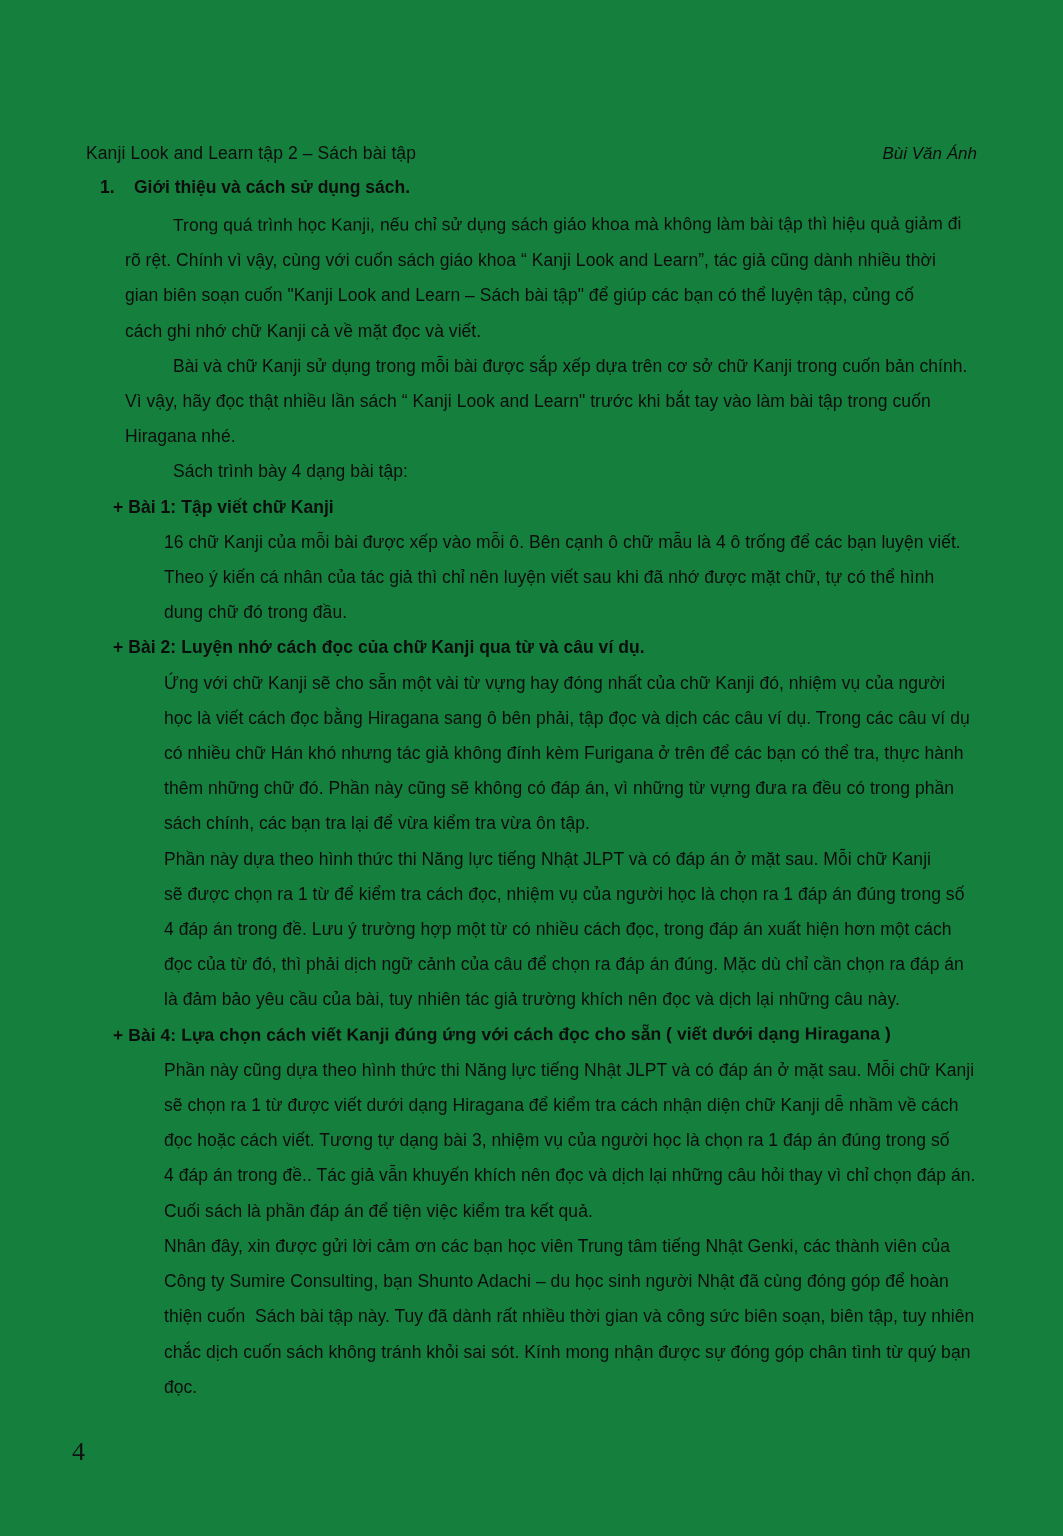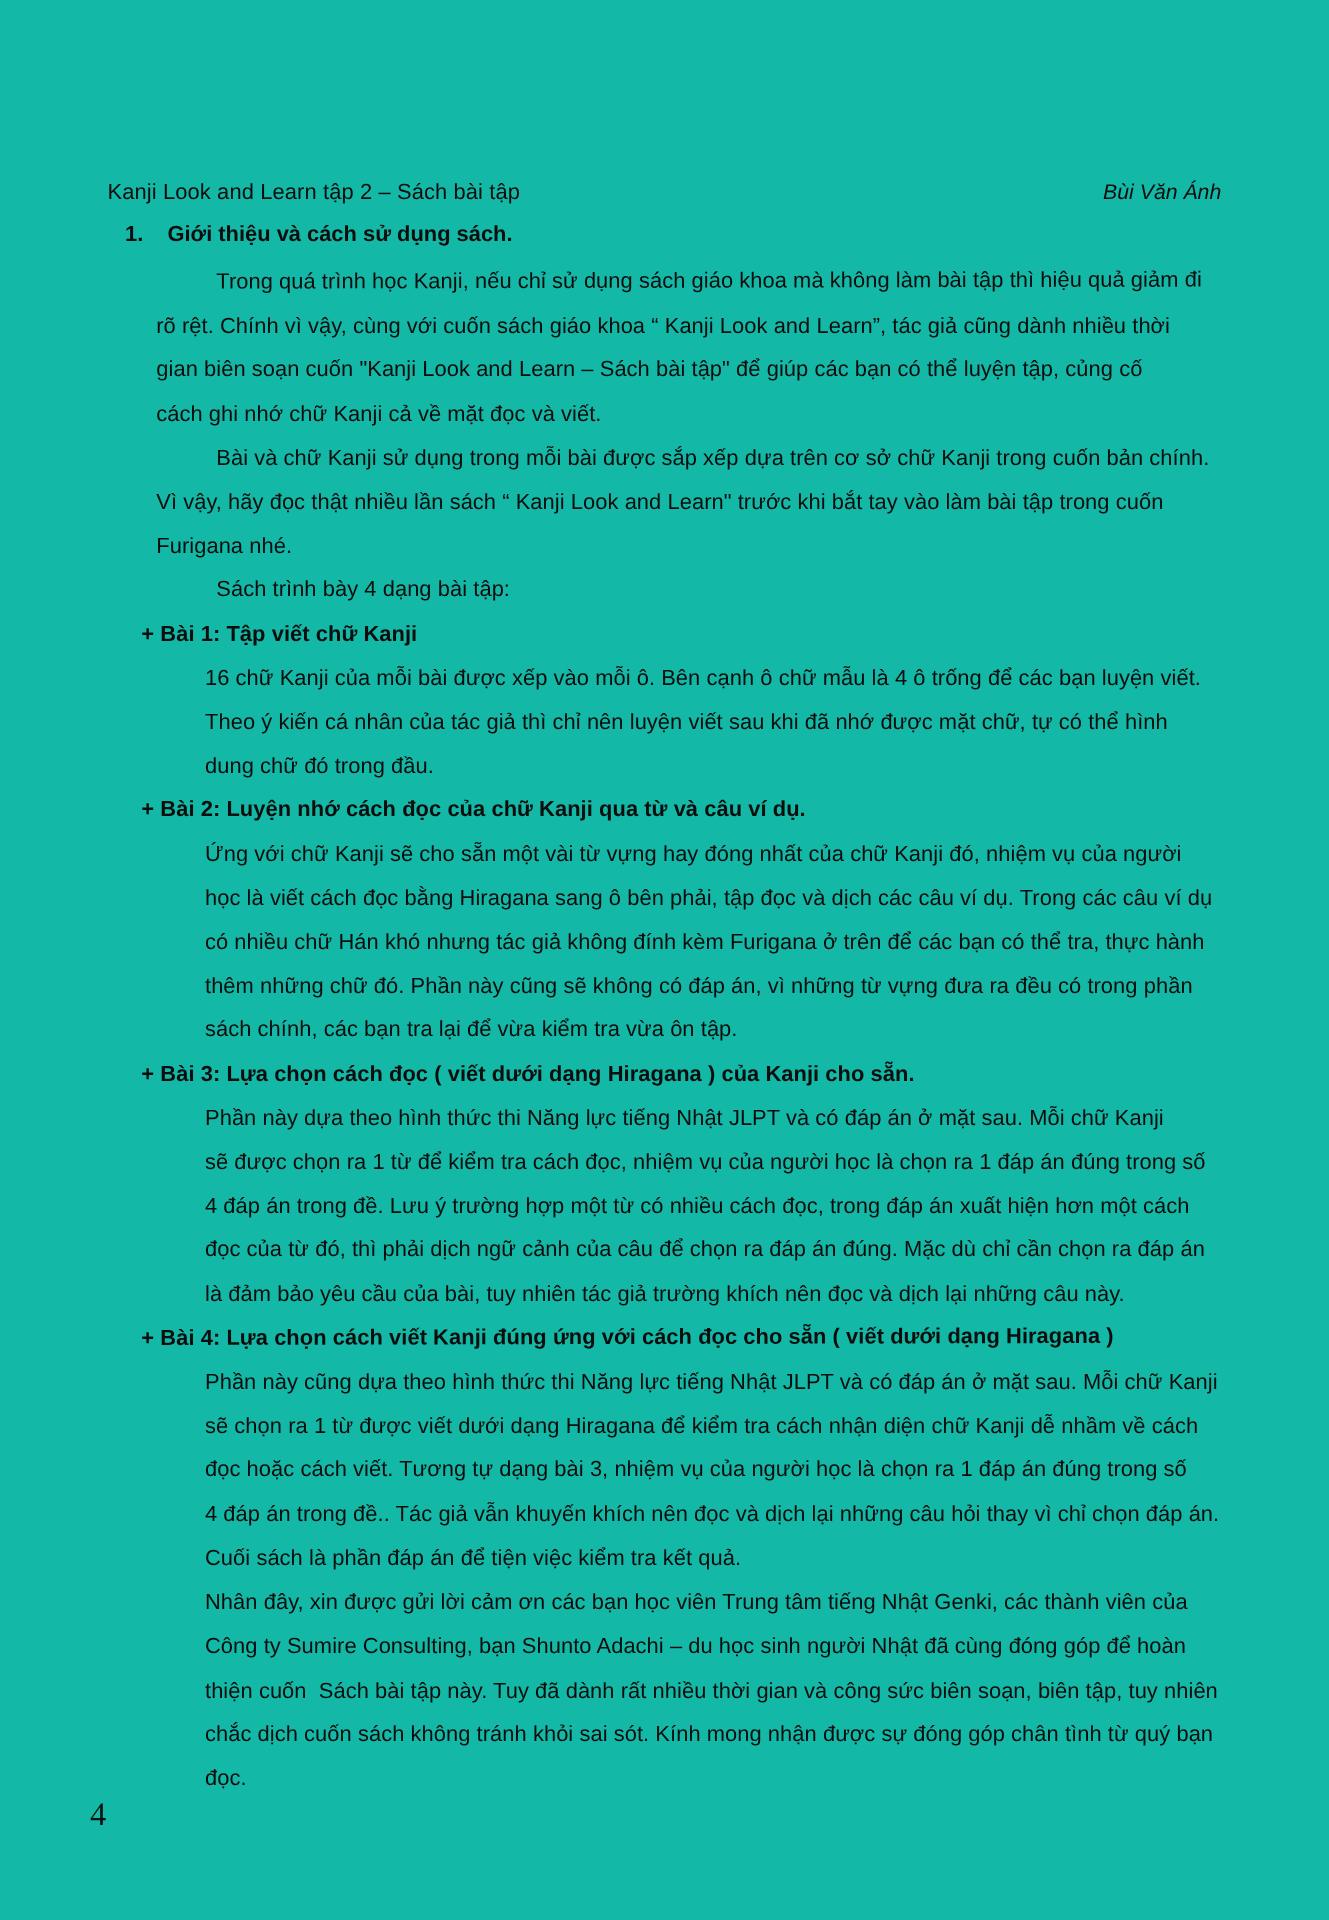--- a/index.html
+++ b/index.html
@@ -4,21 +4,21 @@
 <style>
   html, body {
     margin: 0;
     padding: 0;
     background: #ffffff;
   }
   .page {
     position: relative;
     width: 1063px;
     height: 1536px;
-    background: #14b8a6;
+    background: #15803d;
     font-family: "Liberation Sans", sans-serif;
     color: #0d0d0d;
     overflow: hidden;
   }
 
   
   .running-head {
     position: absolute;
     top: 143px;
     left: 86px;
@@ -110,21 +110,21 @@
     <div>
       <div class="line indent skew-a">Trong quá trình học Kanji, nếu chỉ sử dụng sách giáo khoa mà không làm bài tập thì hiệu quả giảm đi</div>
       <div class="line">rõ rệt. Chính vì vậy, cùng với cuốn sách giáo khoa “ Kanji Look and Learn”, tác giả cũng dành nhiều thời</div>
       <div class="line">gian biên soạn cuốn "Kanji Look and Learn – Sách bài tập" để giúp các bạn có thể luyện tập, củng cố</div>
       <div class="line">cách ghi nhớ chữ Kanji cả về mặt đọc và viết.</div>
     </div>
 
     <div>
       <div class="line indent">Bài và chữ Kanji sử dụng trong mỗi bài được sắp xếp dựa trên cơ sở chữ Kanji trong cuốn bản chính.</div>
       <div class="line">Vì vậy, hãy đọc thật nhiều lần sách “ Kanji Look and Learn" trước khi bắt tay vào làm bài tập trong cuốn</div>
-      <div class="line">Furigana nhé.</div>
+      <div class="line">Hiragana nhé.</div>
     </div>
 
     <div>
       <div class="line indent">Sách trình bày 4 dạng bài tập:</div>
     </div>
 
     <div>
       <div class="ex-heading"><span class="plus">+</span><span>Bài 1: Tập viết chữ Kanji</span></div>
       <div class="ex-body">
         <div class="line">16 chữ Kanji của mỗi bài được xếp vào mỗi ô. Bên cạnh ô chữ mẫu là 4 ô trống để các bạn luyện viết.</div>
@@ -138,21 +138,20 @@
       <div class="ex-body">
         <div class="line">Ứng với chữ Kanji sẽ cho sẵn một vài từ vựng hay đóng nhất của chữ Kanji đó, nhiệm vụ của người</div>
         <div class="line">học là viết cách đọc bằng Hiragana sang ô bên phải, tập đọc và dịch các câu ví dụ. Trong các câu ví dụ</div>
         <div class="line">có nhiều chữ Hán khó nhưng tác giả không đính kèm Furigana ở trên để các bạn có thể tra, thực hành</div>
         <div class="line">thêm những chữ đó. Phần này cũng sẽ không có đáp án, vì những từ vựng đưa ra đều có trong phần</div>
         <div class="line">sách chính, các bạn tra lại để vừa kiểm tra vừa ôn tập.</div>
       </div>
     </div>
 
     <div>
-      <div class="ex-heading"><span class="plus">+</span><span>Bài 3: Lựa chọn cách đọc ( viết dưới dạng Hiragana ) của Kanji cho sẵn.</span></div>
       <div class="ex-body">
         <div class="line">Phần này dựa theo hình thức thi Năng lực tiếng Nhật JLPT và có đáp án ở mặt sau. Mỗi chữ Kanji</div>
         <div class="line">sẽ được chọn ra 1 từ để kiểm tra cách đọc, nhiệm vụ của người học là chọn ra 1 đáp án đúng trong số</div>
         <div class="line">4 đáp án trong đề. Lưu ý trường hợp một từ có nhiều cách đọc, trong đáp án xuất hiện hơn một cách</div>
         <div class="line">đọc của từ đó, thì phải dịch ngữ cảnh của câu để chọn ra đáp án đúng. Mặc dù chỉ cần chọn ra đáp án</div>
         <div class="line">là đảm bảo yêu cầu của bài, tuy nhiên tác giả trường khích nên đọc và dịch lại những câu này.</div>
       </div>
     </div>
 
     <div>

